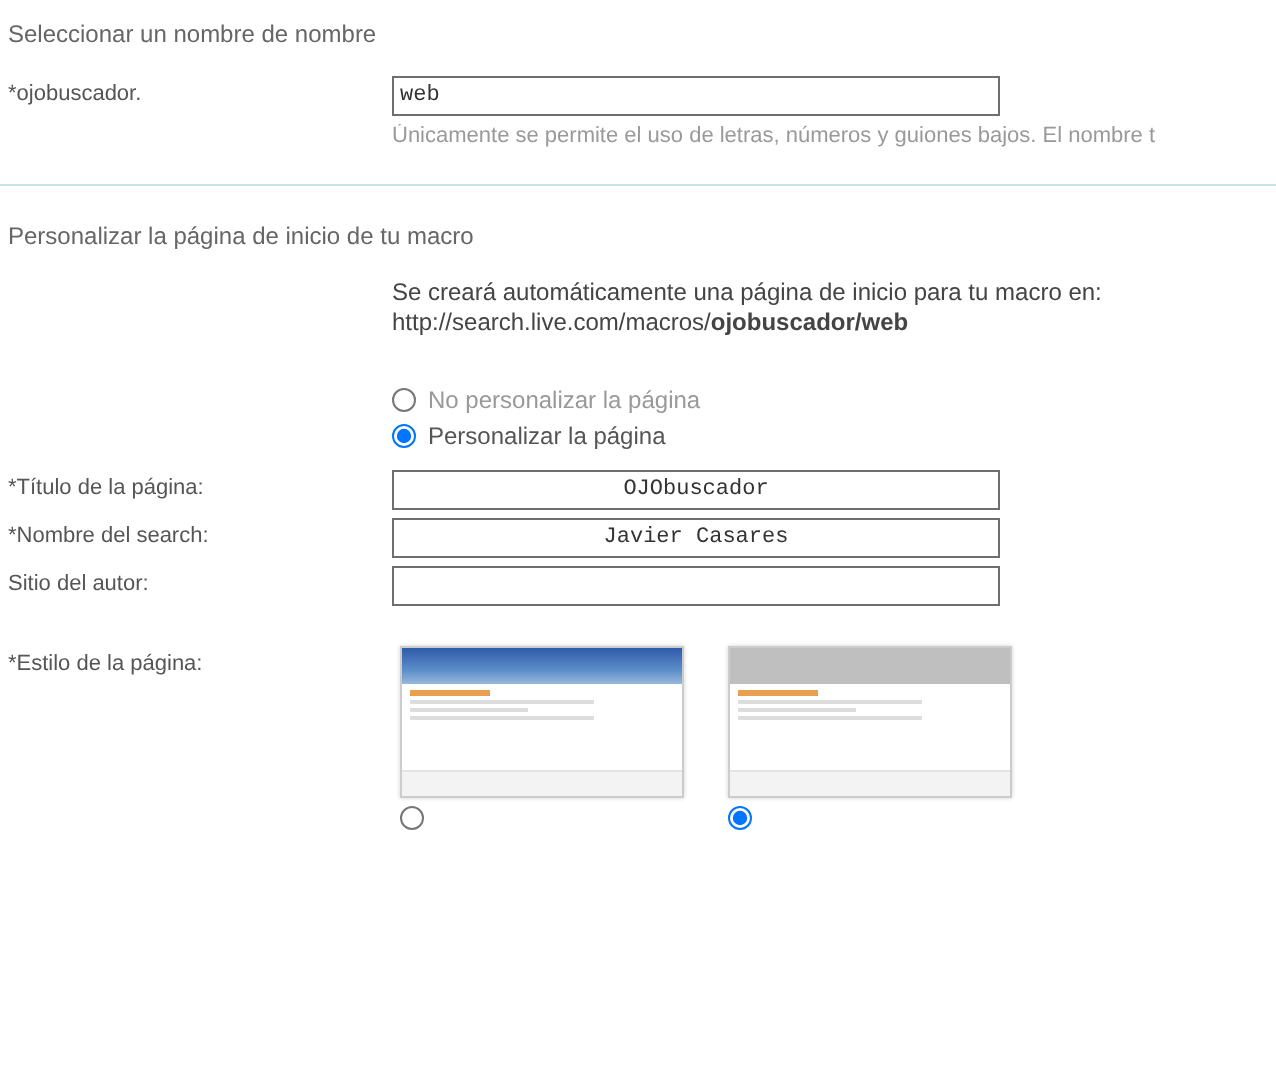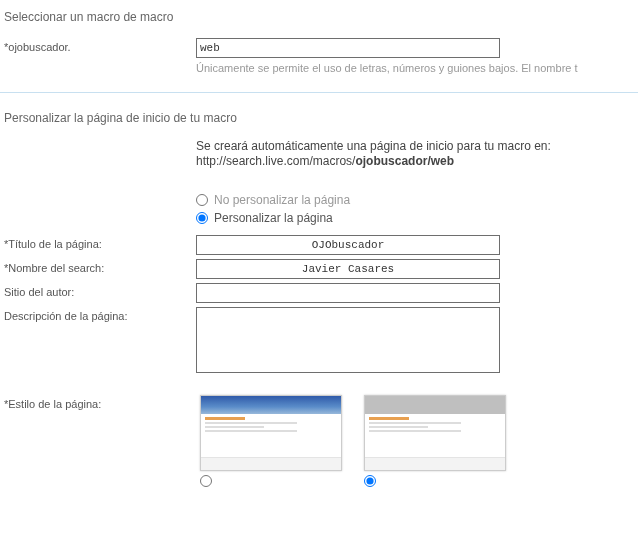--- a/index.html
+++ b/index.html
@@ -113,21 +113,21 @@
   .line { height:2px; background:#ddd; }
   .line.short { width:45%; }
   .line.med { width:70%; }
   .line.orange { background:#e8a050; width:30%; height:3px; }
   .footer-band { height:12px; background:#f3f3f3; border-top:1px solid #e4e4e4; margin: 0 -4px -3px -4px; }
   .thumb-radio { margin-left: 2px; }
 </style>
 </head>
 <body>
 
-<h2 class="section">Seleccionar un macro de macro</h2>
+<h2 class="section">Seleccionar un nombre de nombre</h2>
 
 <div class="row">
   <div class="lbl">*ojobuscador.</div>
   <div class="field">
     <input class="ipt wide" type="text" value="web" style="">
   </div>
 </div>
 <div class="hint">Únicamente se permite el uso de letras, números y guiones bajos. El nombre t</div>
 
 <hr class="div">
@@ -164,26 +164,20 @@
     </div>
   </div>
 
   <div class="row">
     <div class="lbl">Sitio del autor:</div>
     <div class="field">
       <input class="ipt large" type="text" value="" style="">
     </div>
   </div>
 
-  <div class="row">
-    <div class="lbl">Descripción de la página:</div>
-    <div class="field">
-      <textarea class="txta" style=""></textarea>
-    </div>
-  </div>
 
   <div class="style-row">
     <div class="lbl">*Estilo de la página:</div>
     <div class="thumbs">
       <div class="thumb-wrap">
         <div class="thumb th1">
           <div class="header-bar"></div>
           <div class="body">
             <div class="lines">
               <div class="line orange"></div>

